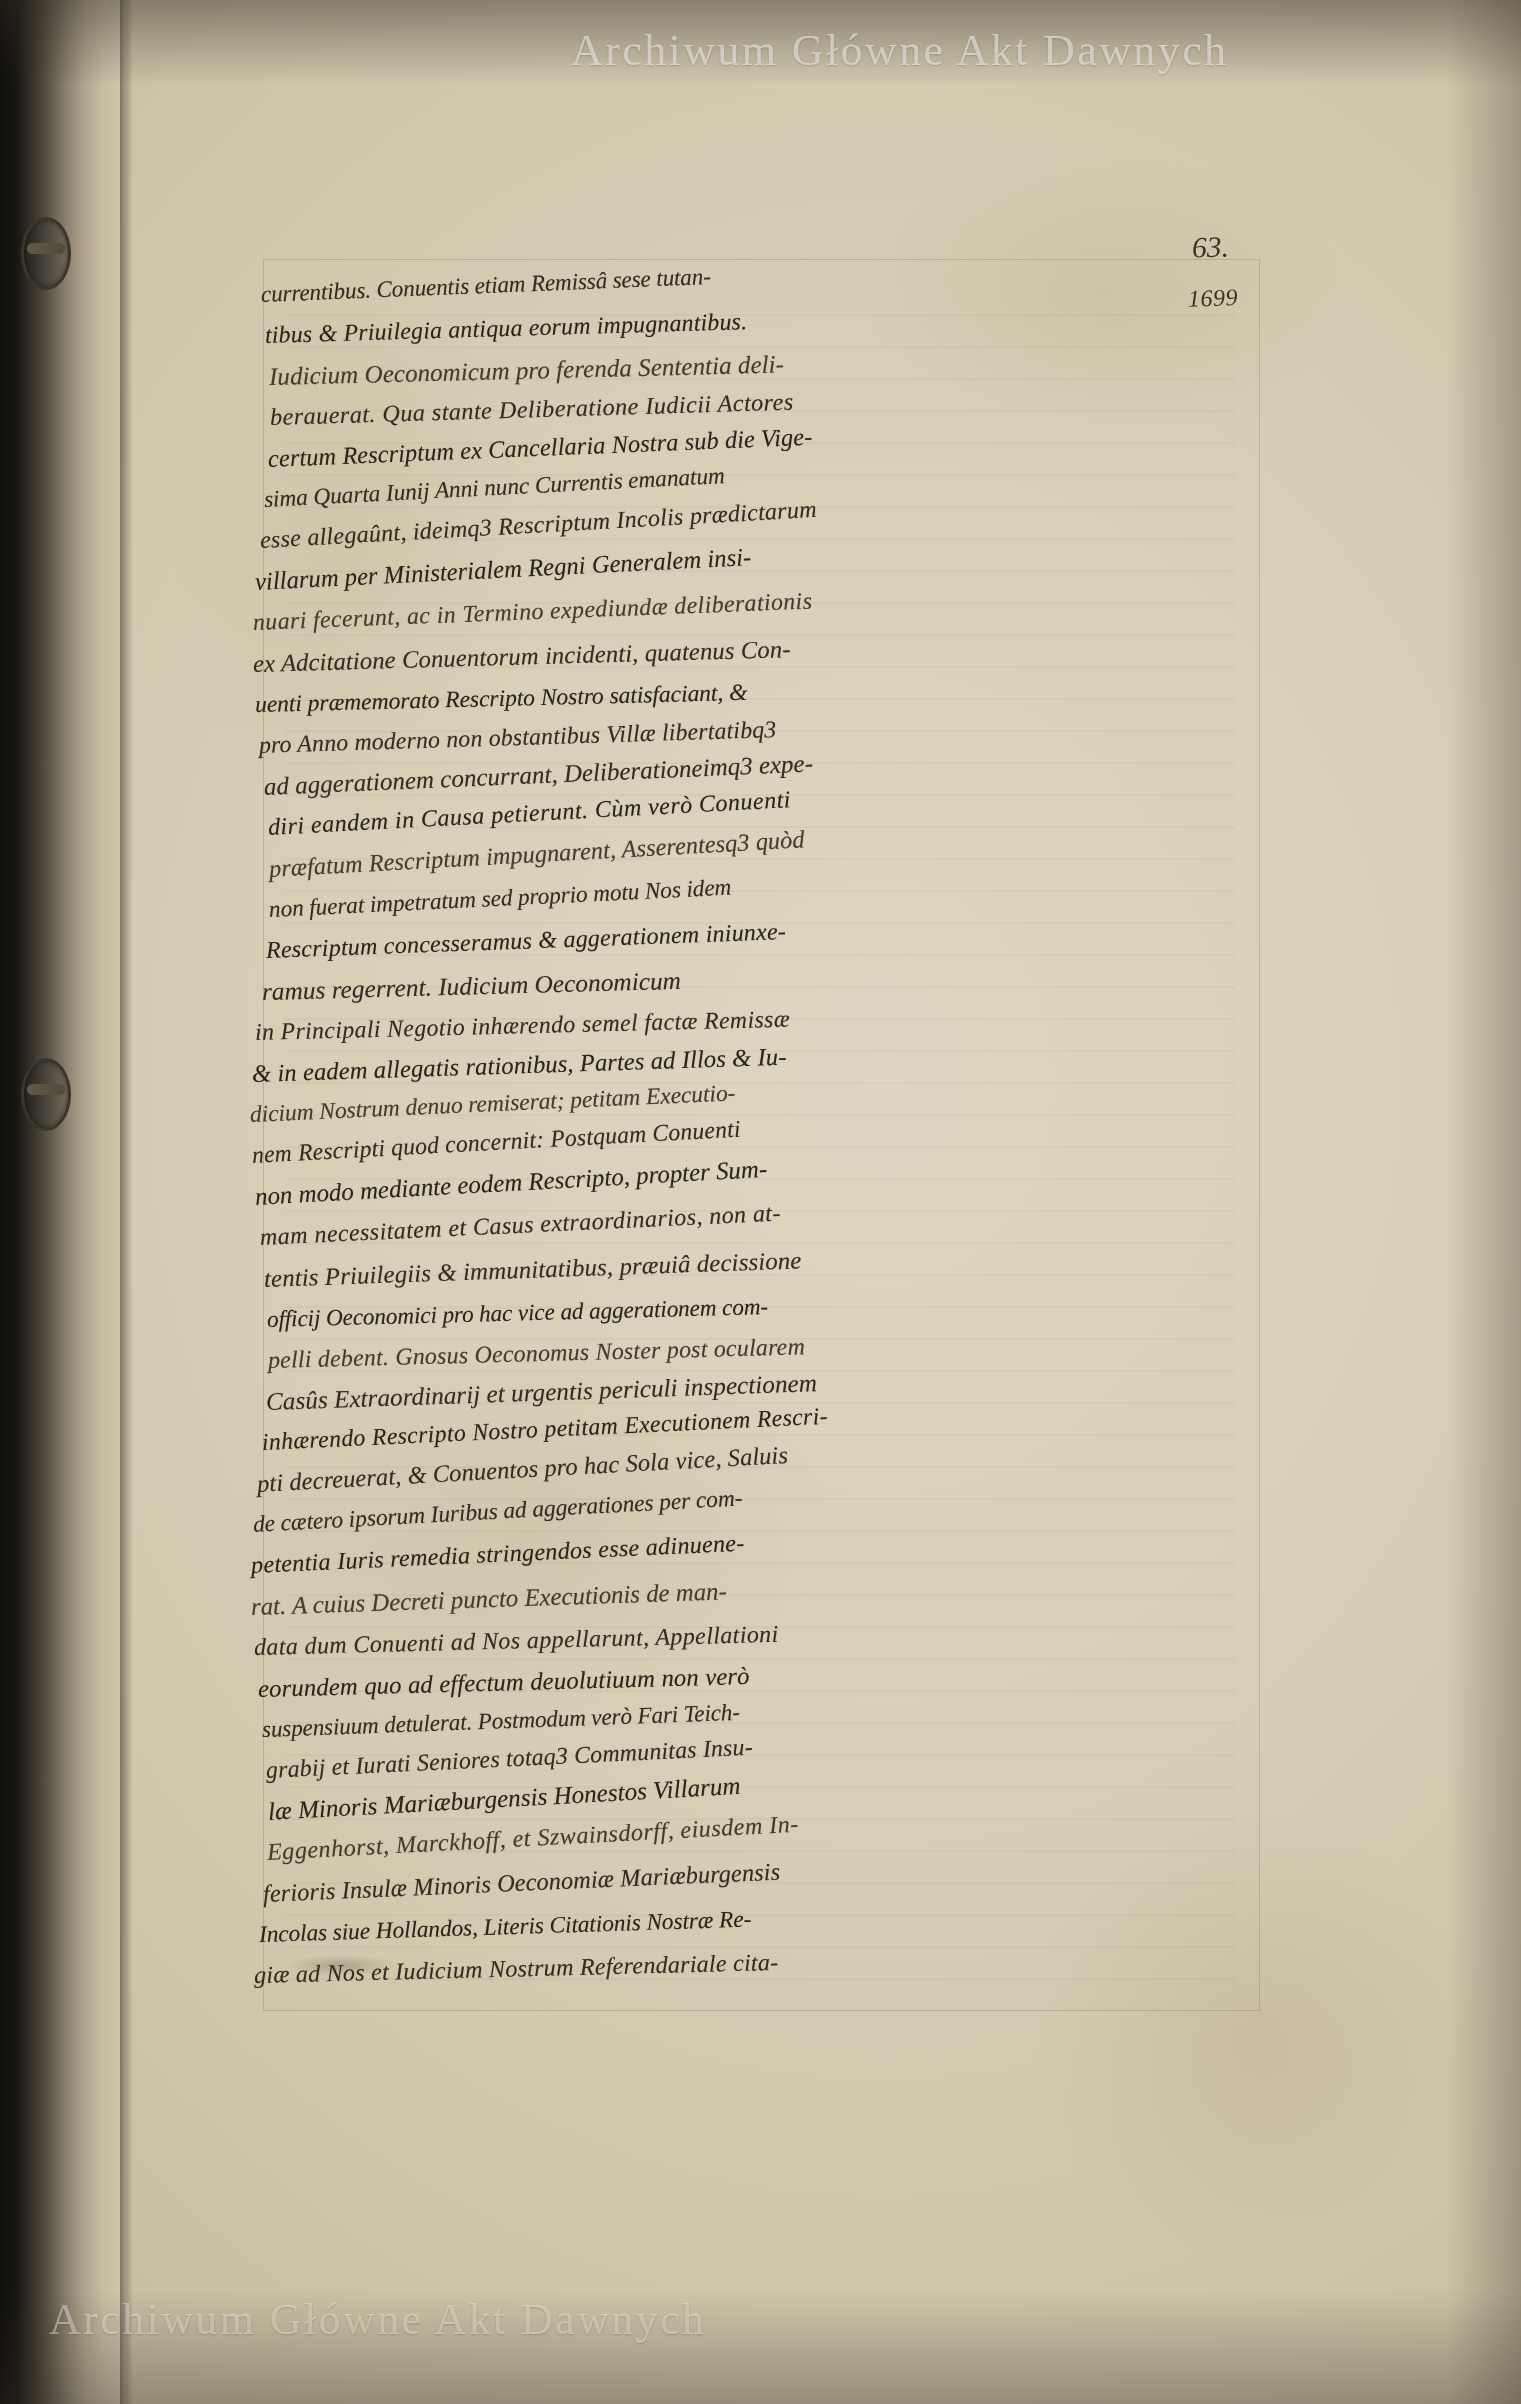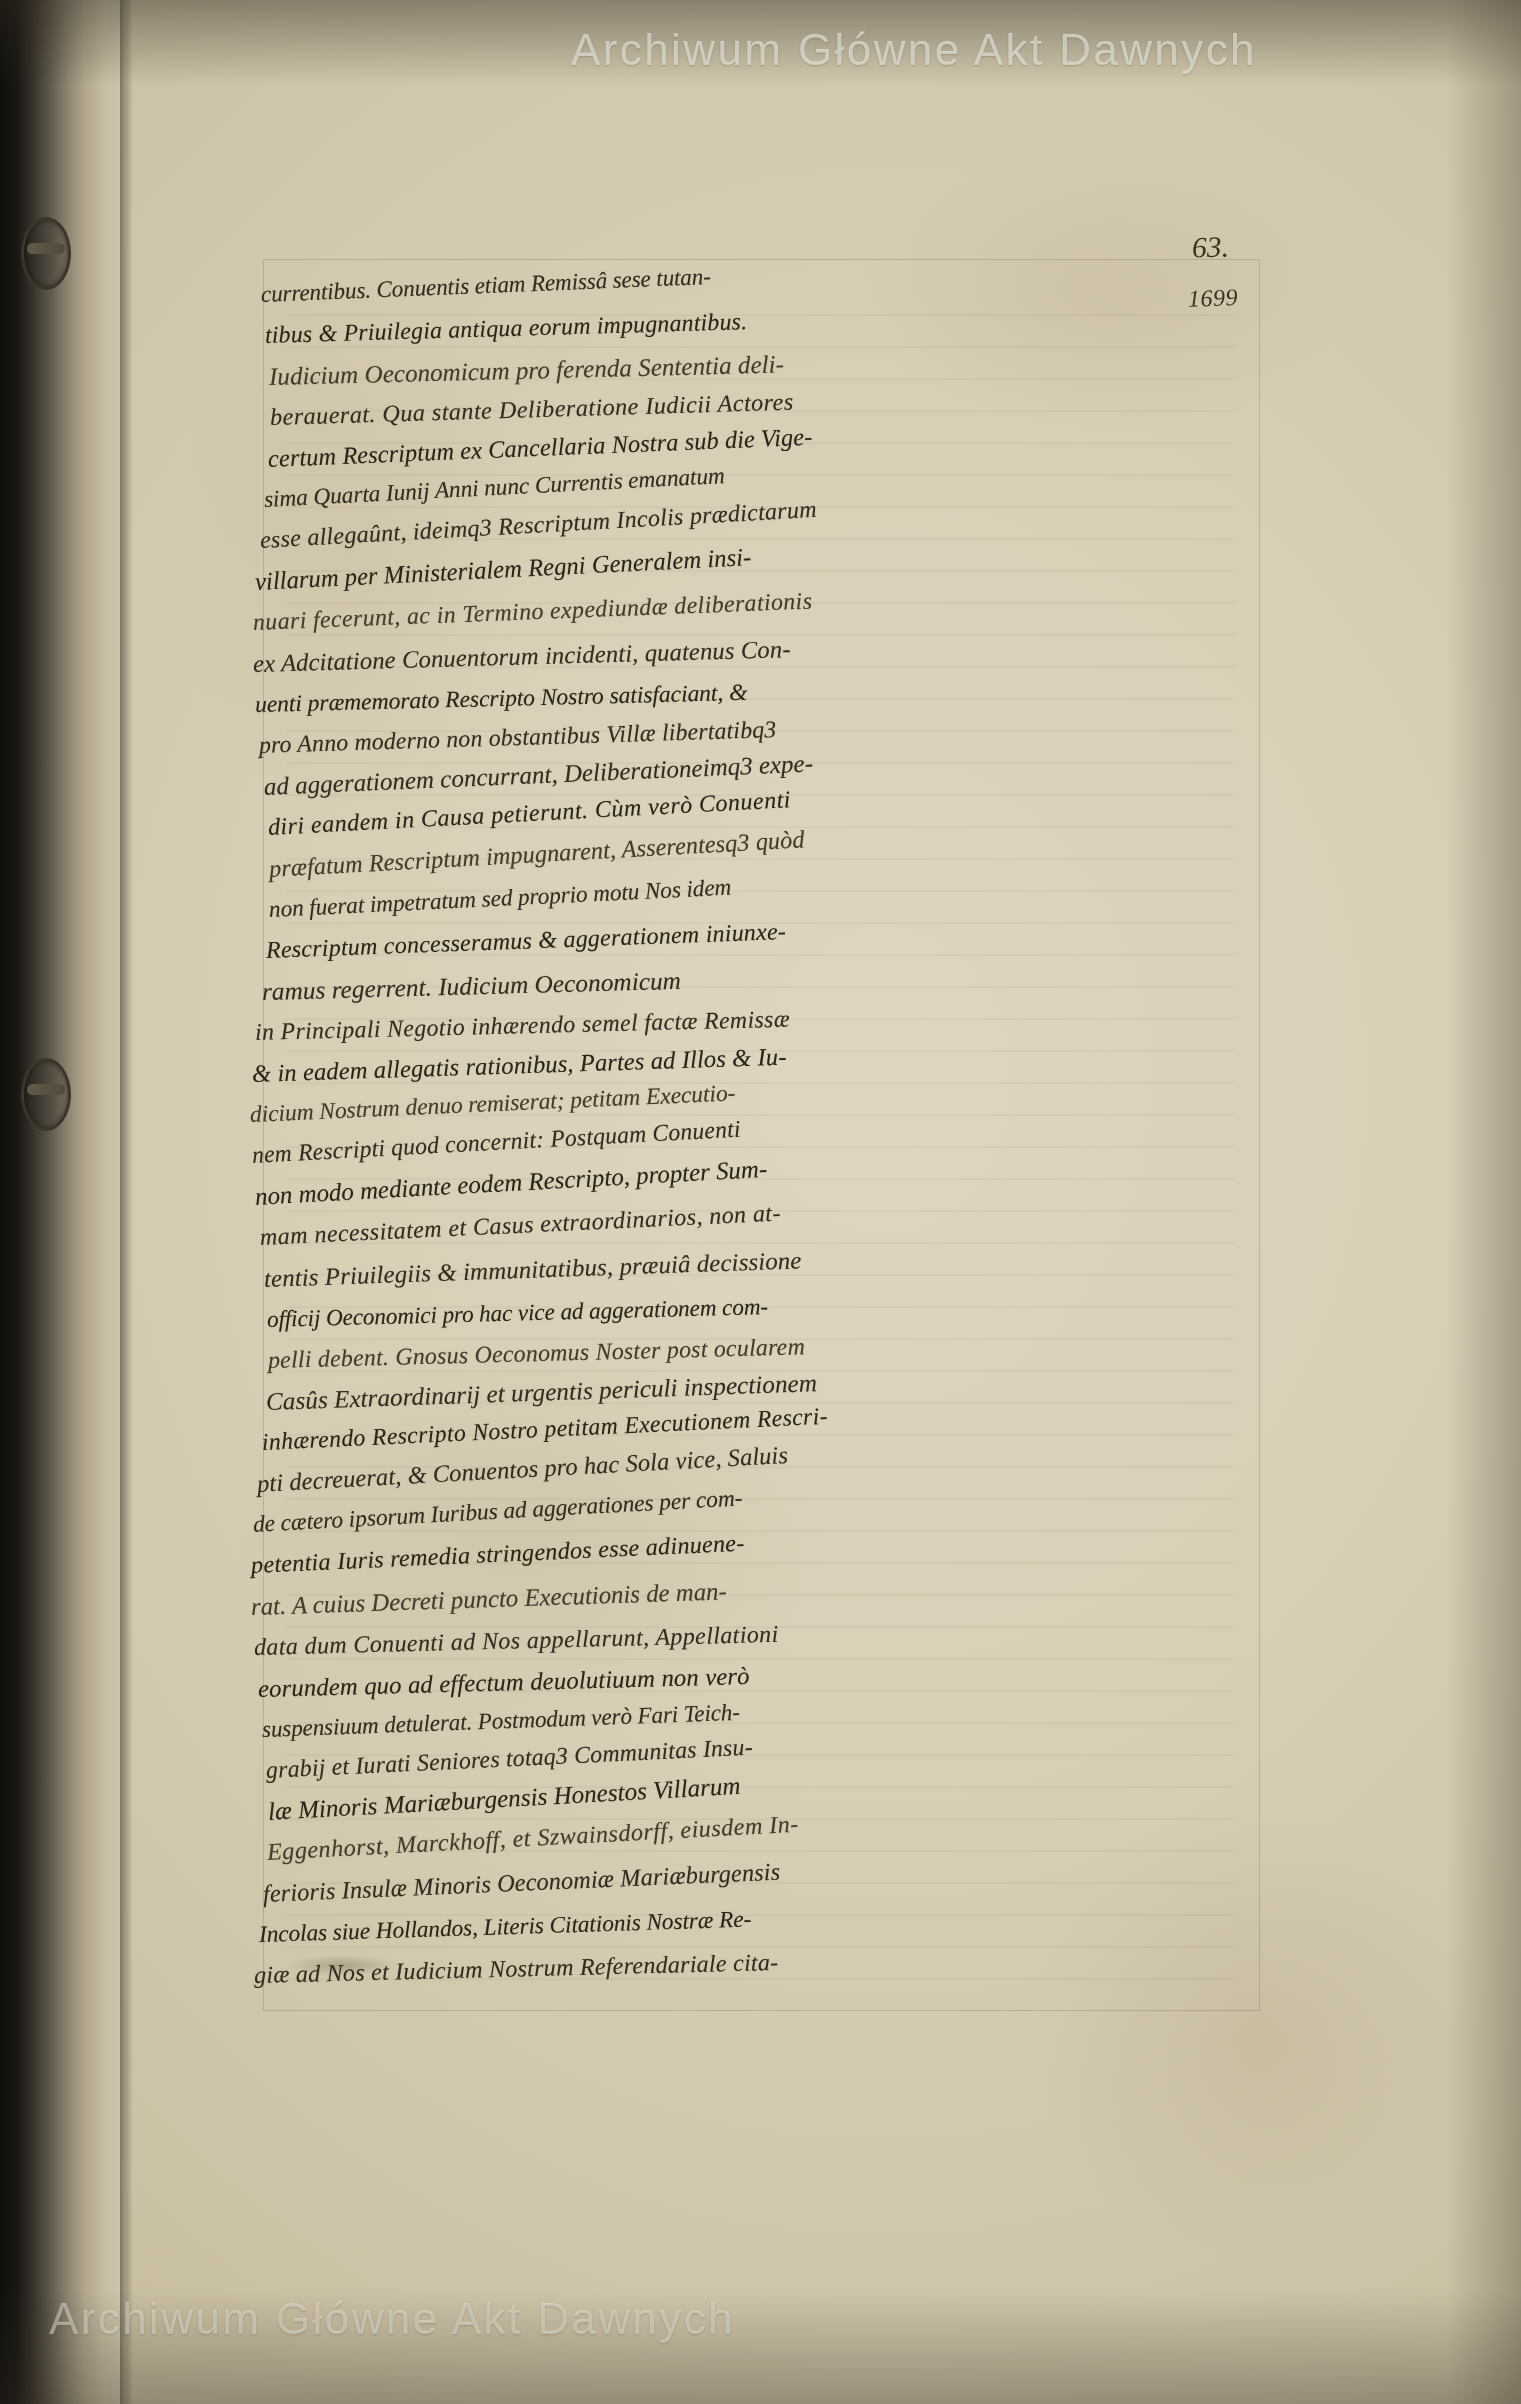--- a/index.html
+++ b/index.html
@@ -87,21 +87,21 @@
     position: absolute;
     left: 263px; top: 259px;
     width: 995px; height: 1750px;
     border: 1px solid rgba(120,104,74,.28);
     pointer-events: none;
   }
 
   
   .watermark {
     position: absolute;
-    font-family: Liberation Sans, sans-serif;
+    font-family: Liberation Serif, serif;
     color: rgba(252,250,245,.55);
     text-shadow: 0 1px 1.9px rgba(90,80,60,.30);
     font-size: 44px;
     letter-spacing: 2.4px;
     white-space: nowrap;
     font-weight: 400;
   }
   #watermark-top { left: 571px; top: 25px; }
   #watermark-bottom { left: 49px; top: 2294px; color: rgba(250,247,240,.42); }
 

